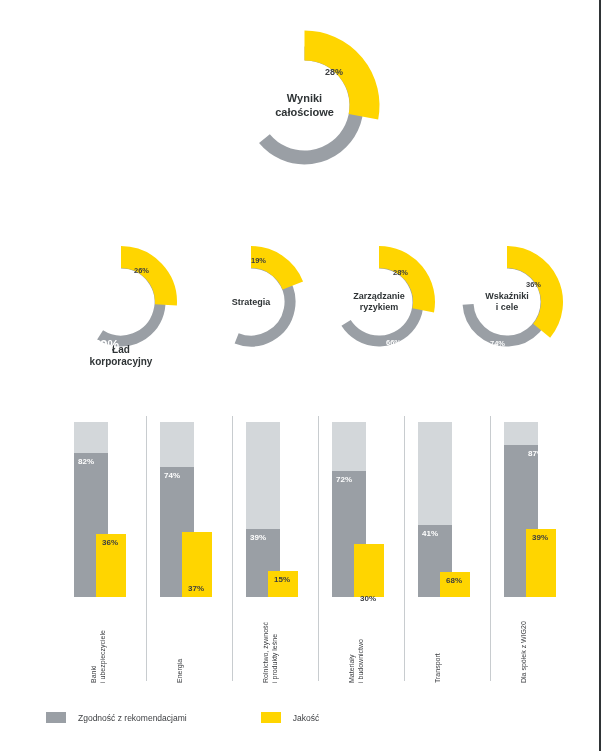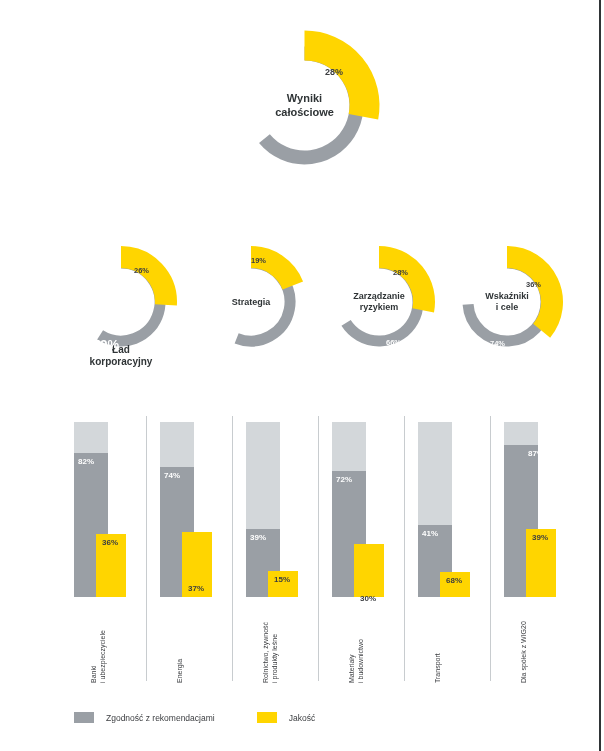--- a/index.html
+++ b/index.html
@@ -53,21 +53,21 @@
     transform-origin:0 0;
     transform:rotate(-90deg);
     white-space:nowrap;
     color:#3b3d40;
     text-align:left;
     line-height:1.25;
   }
   .cat span{display:block;}
 
   
-  #legend{position:absolute;left:74px;top:712px;display:flex;align-items:center;}
+  #legend{position:absolute;left:46px;top:712px;display:flex;align-items:center;gap:32px;}
   .lg-item{display:flex;align-items:center;margin-right:42px;}
   .sw{width:20px;height:11px;margin-right:12px;}
   .sw.gray{background:#9a9fa5;}
   .sw.yellow{background:#ffd500;}
   .lg-text{color:#3b3d40;font-size:8.5px;}
 </style>
 </head>
 <body>
 
 <div id="page">

